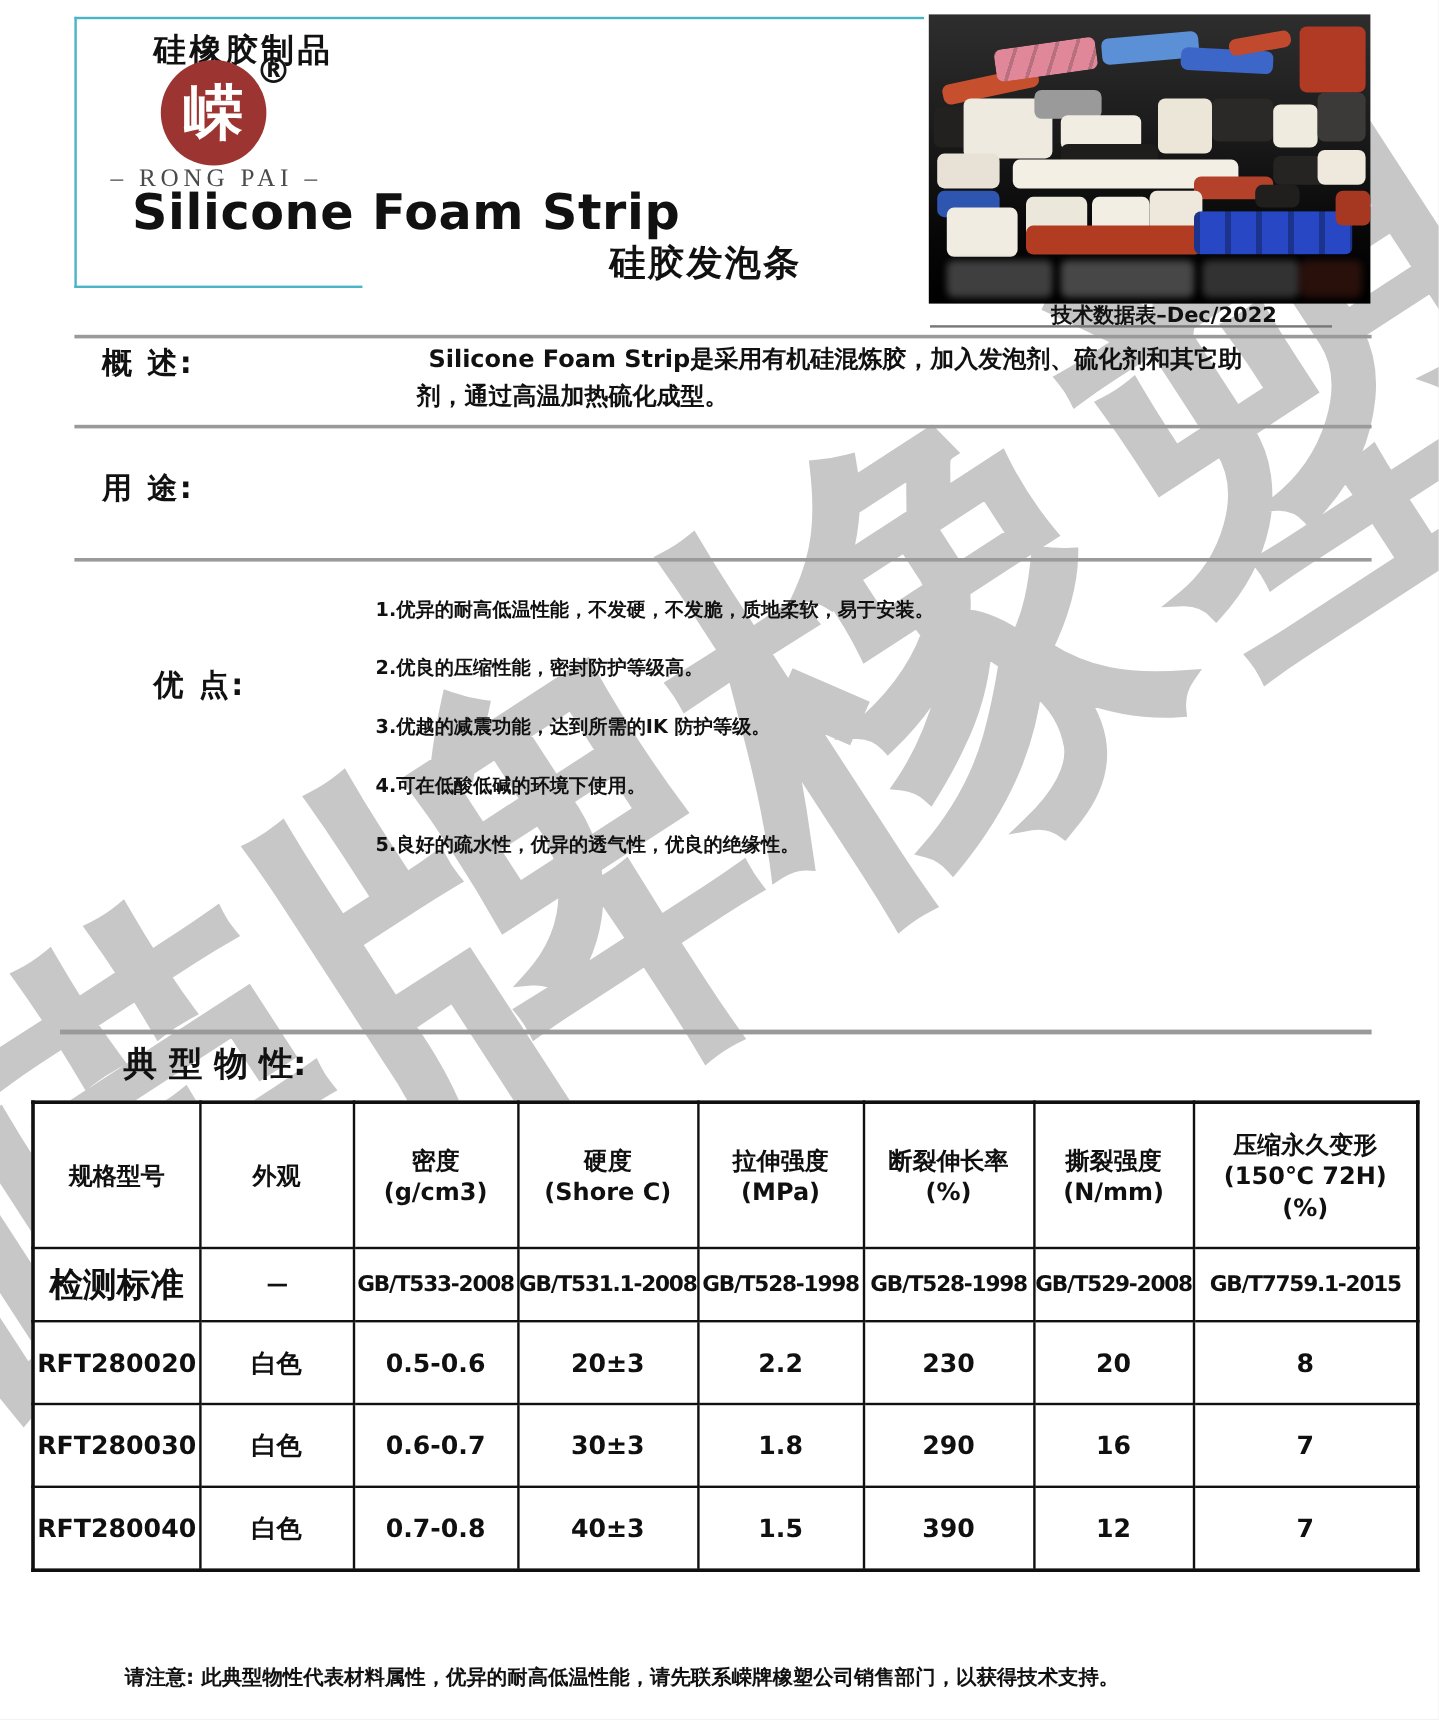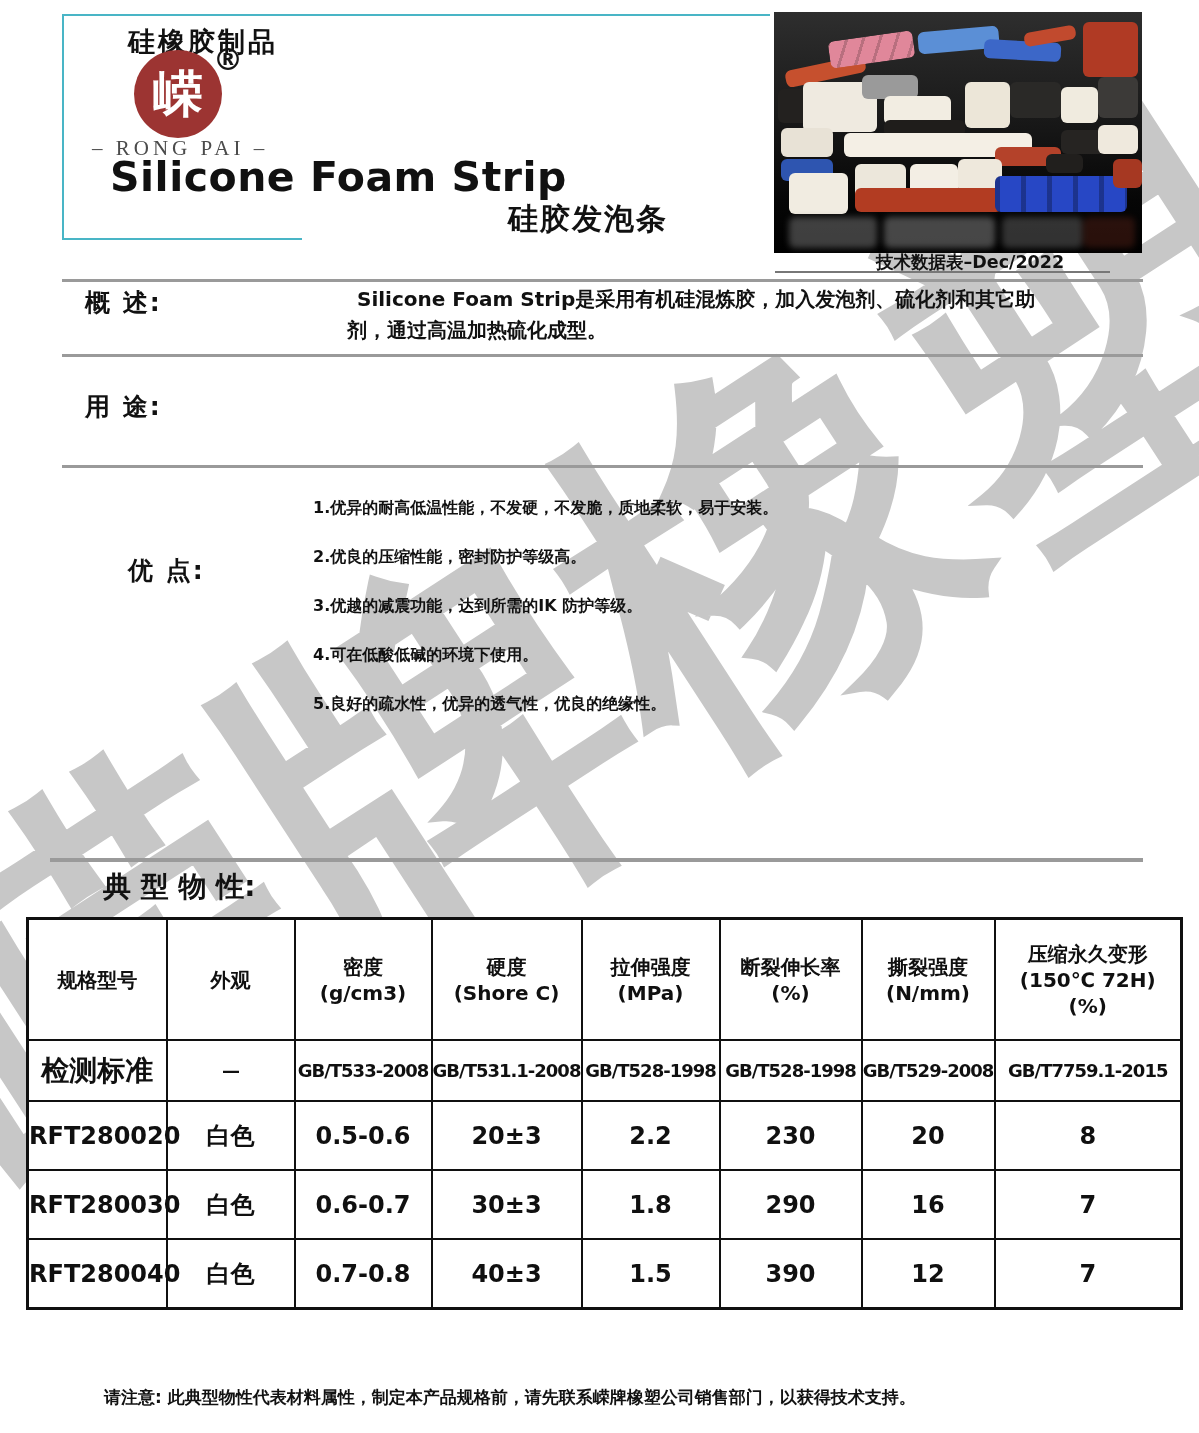--- a/index.html
+++ b/index.html
@@ -55,21 +55,21 @@
   .spec-table{
     position:absolute;left:26px;top:917px;width:1154px;z-index:2;background:#fff;
     border-collapse:collapse;table-layout:fixed;
   }
   .spec-table td{
     border:2px solid #101010;text-align:center;vertical-align:middle;
     font-weight:bold;color:#101010;padding:0;background:#fff;
   }
   .spec-table tr.hdr td{height:119px;font-size:20px;line-height:26px;}
   .spec-table tr.std td{height:59px;font-size:18px;letter-spacing:-1px;}
-  .spec-table tr.data td{height:67px;font-size:24px;text-align:center;}
+  .spec-table tr.data td{height:67px;font-size:21px;text-align:center;}
   .spec-table{border:3px solid #101010;}
   .hl{display:block;}
   
   .footnote{left:104px;top:1386px;font-size:17px;font-weight:bold;z-index:2;width:1060px;}
 </style>
 </head>
 <body>
 
 <div class="page">
 
@@ -234,15 +234,15 @@
         <td>0.7-0.8</td>
         <td>40±3</td>
         <td>1.5</td>
         <td>390</td>
         <td>12</td>
         <td>7</td>
       </tr>
     </tbody>
   </table>
 
-  <div class="abs footnote">请注意: 此典型物性代表材料属性，制定本产品规格前，请先联系嵘牌橡塑公司销售部门，以获得技术支持。</div>
+  <div class="abs footnote">请注意: 此典型物性代表材料属性，优异的耐高低温性能，请先联系嵘牌橡塑公司销售部门，以获得技术支持。</div>
 
 </div>
 
 </body></html>

